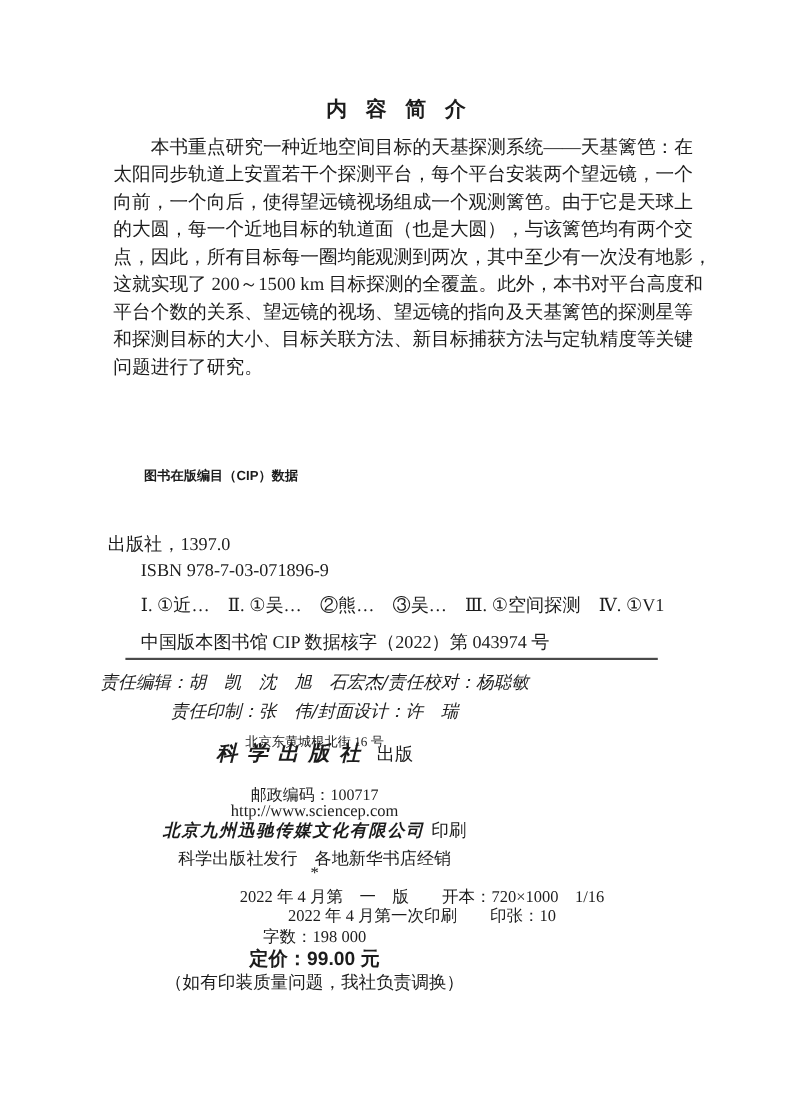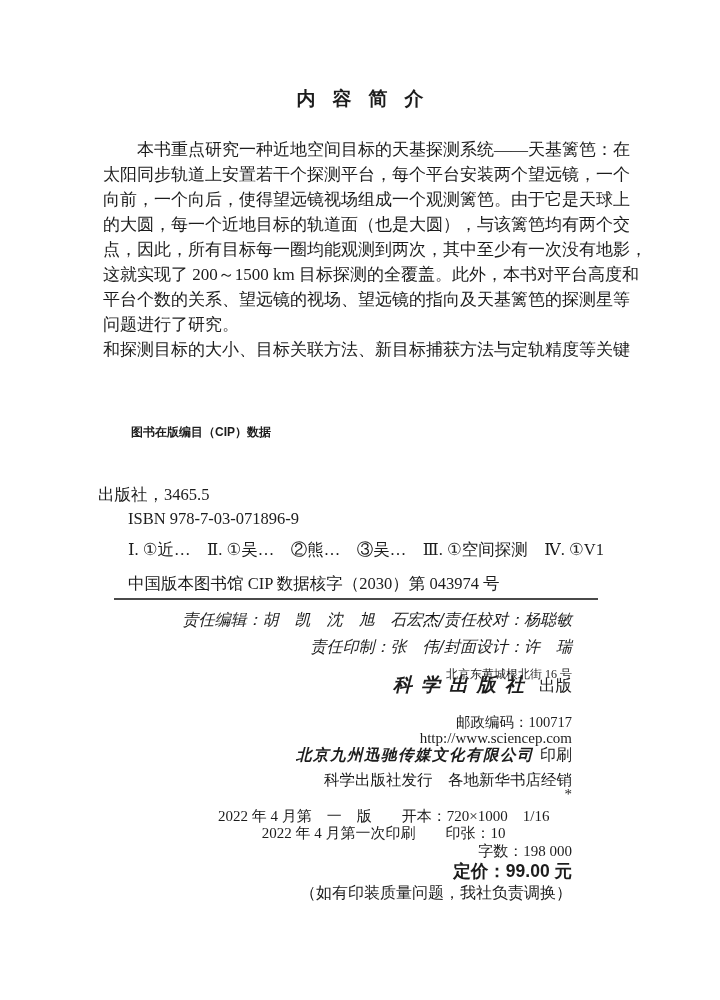--- a/index.html
+++ b/index.html
@@ -5,30 +5,30 @@
   html,body{margin:0;padding:0;}
   body{
     width:720px;height:1000px;background:#ffffff;
     font-family:"Liberation Serif","DejaVu Serif",serif;
     color:#1c1c1c;
   }
   .page{position:relative;width:720px;height:1000px;background:#ffffff;overflow:hidden;}
   .abs{position:absolute;}
   .hei{font-family:"Liberation Sans","DejaVu Sans",sans-serif;font-weight:bold;}
   .kai{font-family:"DejaVu Serif","Liberation Serif",serif;font-style:italic;}
-  .center{width:572px;left:0;text-align:right;}
+  .center{width:572px;left:0;text-align:center;}
   .nowrap{white-space:nowrap;}
 
   #title{
     top:86px;left:0;width:720px;margin:0;text-align:center;
     font-size:19px;letter-spacing:17px;text-indent:17px;font-weight:bold;
   }
   #intro{top:121px;left:103px;font-size:17px;line-height:25px;}
   #intro .line{white-space:nowrap;}
-  #intro .para .line:first-child{text-indent:34px;margin-top:16px;}
+  #intro .para .line:first-child{text-indent:34px;}
 
   #cip-heading{top:424px;left:131px;font-size:12px;margin:0;}
   .cip-line{font-size:16.5px;white-space:nowrap;}
   #cip-line1{top:459px;left:131px;}
   #cip-line2{top:484px;left:98px;}
   #cip-isbn{top:509px;left:128px;}
   #cip-class{top:539px;left:128px;}
   #cip-record{top:573px;left:128px;}
 
   #rule{top:598px;left:114px;width:484px;height:2px;background:#4a4a4a;}
@@ -63,30 +63,30 @@
 
   <div id="intro" class="abs">
     <div class="para">
         <div class="line">本书重点研究一种近地空间目标的天基探测系统——天基篱笆：在</div>
         <div class="line">太阳同步轨道上安置若干个探测平台，每个平台安装两个望远镜，一个</div>
         <div class="line">向前，一个向后，使得望远镜视场组成一个观测篱笆。由于它是天球上</div>
         <div class="line">的大圆，每一个近地目标的轨道面（也是大圆），与该篱笆均有两个交</div>
         <div class="line">点，因此，所有目标每一圈均能观测到两次，其中至少有一次没有地影，</div>
         <div class="line">这就实现了 200～1500 km 目标探测的全覆盖。此外，本书对平台高度和</div>
         <div class="line">平台个数的关系、望远镜的视场、望远镜的指向及天基篱笆的探测星等</div>
+        <div class="line">和探测目标的大小、目标关联方法、新目标捕获方法与定轨精度等关键</div>
         <div class="line">问题进行了研究。</div>
-        <div class="line">和探测目标的大小、目标关联方法、新目标捕获方法与定轨精度等关键</div>
       </div>
   </div>
 
   <h2 id="cip-heading" class="abs hei">图书在版编目（CIP）数据</h2>
-  <div id="cip-line2" class="abs cip-line">出版社，3465.5</div>
+  <div id="cip-line2" class="abs cip-line">出版社，1397.0</div>
   <div id="cip-isbn" class="abs cip-line">ISBN 978-7-03-071896-9</div>
   <div id="cip-class" class="abs cip-line">Ⅰ. ①近…　Ⅱ. ①吴…　②熊…　③吴…　Ⅲ. ①空间探测　Ⅳ. ①V1</div>
-  <div id="cip-record" class="abs cip-line">中国版本图书馆 CIP 数据核字（2030）第 043974 号</div>
+  <div id="cip-record" class="abs cip-line">中国版本图书馆 CIP 数据核字（2022）第 043974 号</div>
 
   <div id="rule" class="abs"></div>
 
   <div id="staff" class="abs center kai">
     <div class="staff-line">责任编辑：胡　凯　沈　旭　石宏杰/责任校对：杨聪敏</div>
     <div class="staff-line">责任印制：张　伟/封面设计：许　瑞</div>
   </div>
 
   <div id="press-line" class="abs center nowrap">
     <span class="press-logo">科学出版社</span><span class="after-logo">出版</span>

